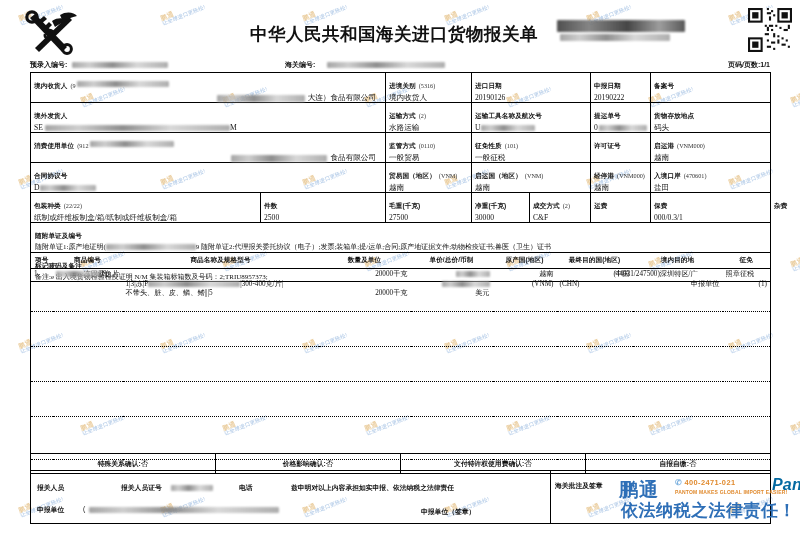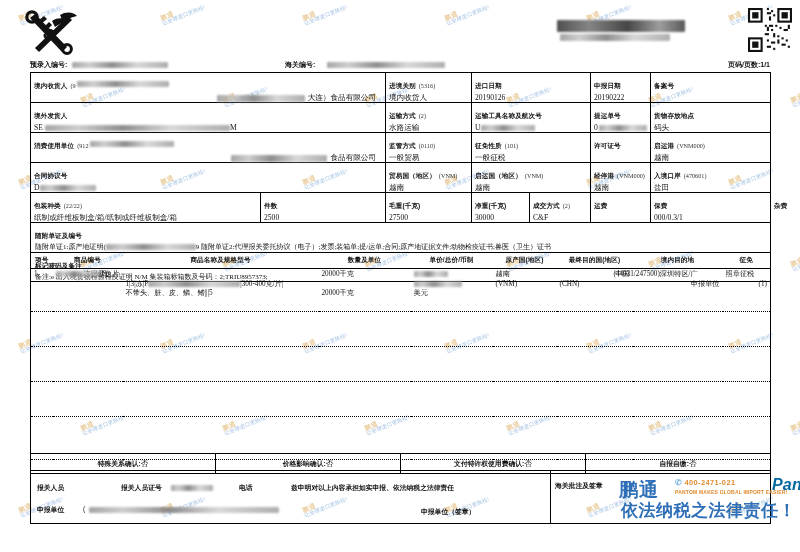--- a/index.html
+++ b/index.html
@@ -195,21 +195,21 @@
   }
   #goods-table td {
     font-size: 7.2px;
     padding: 1px 3px;
     vertical-align: top;
     border-bottom: 1px dotted #000;
   }
   .goods-row td { height: 40px; }
   .empty-row td { height: 32px; }
   .gl { line-height: 9.5px; white-space: nowrap; }
-  .center { text-align: left; }
+  .center { text-align: right; }
   .right { text-align: right; }
 
   
   #confirm-table {
     position: absolute;
     left: 30px; top: 453px;
     width: 740px;
     border-collapse: collapse;
     table-layout: fixed;
   }
@@ -508,20 +508,21 @@
 
         <path d="M38 6 C44 2 52 3 55 7 C50 8 45 10 41 13 Z"></path>
         <path d="M30 12 C36 8 43 9 46 12 C41 13 37 15 33 18 Z"></path>
 
         <path d="M24 22 C30 19 34 24 30 28 C27 31 22 29 23 25" fill="none" stroke="#111" stroke-width="2.6"></path>
 
         <circle cx="45" cy="40" r="4.4" fill="none" stroke="#111" stroke-width="3"></circle>
       </g>
     </svg>
 
+    <div id="doc-title">中华人民共和国海关进口货物报关单</div>
 
     <span id="header-redact" class="redact redact-dark"></span>
     <span id="header-redact2" class="redact"></span>
 
     <svg id="qr-code" viewBox="0 0 21 21">
       <rect width="21" height="21" fill="#fff"></rect>
       <g fill="#111">
         <rect x="0" y="0" width="7" height="7"></rect>
           <rect x="1" y="1" width="5" height="5" fill="#fff"></rect>
           <rect x="2" y="2" width="3" height="3"></rect>

